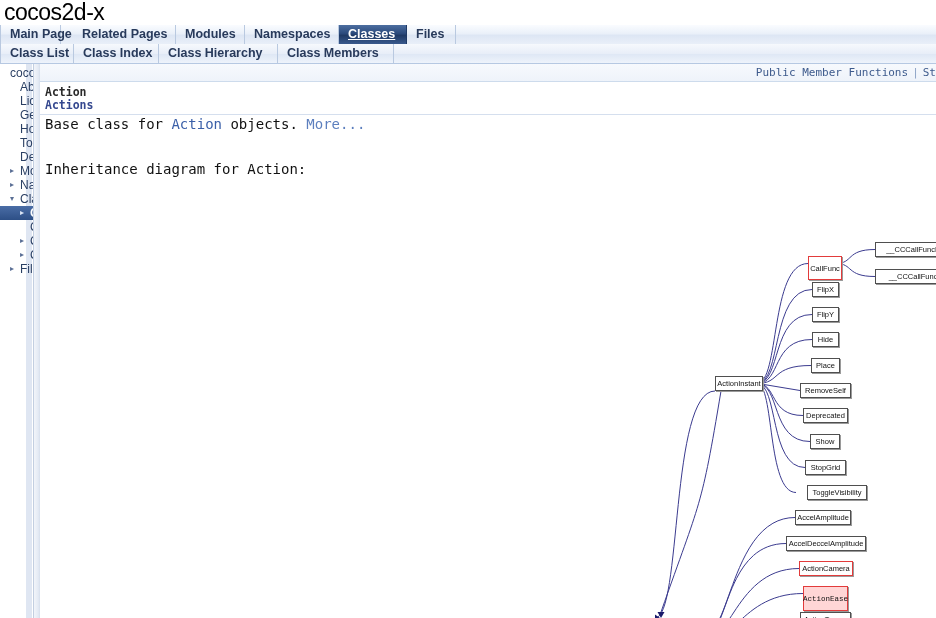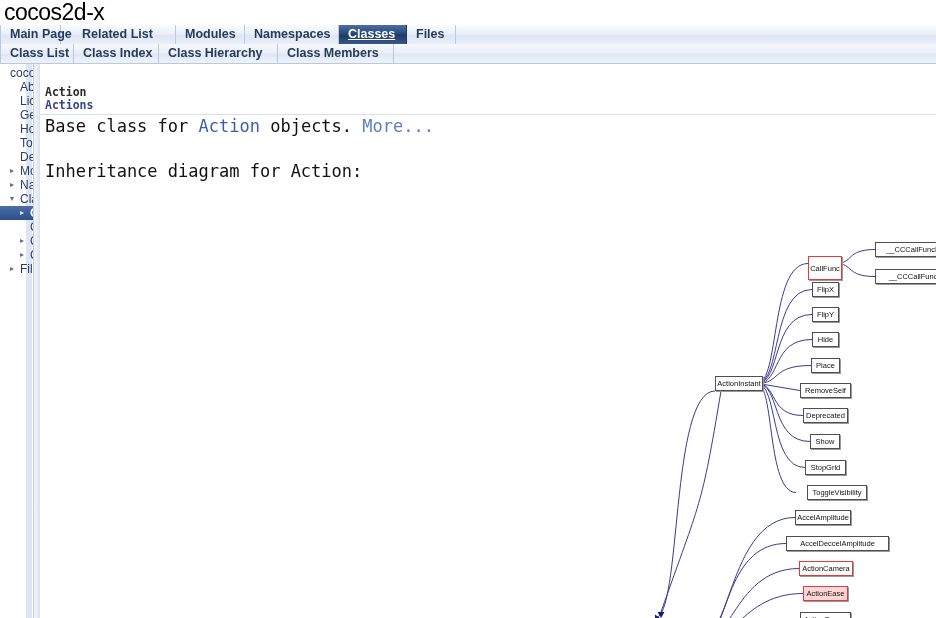--- a/index.html
+++ b/index.html
@@ -61,21 +61,21 @@
     border-bottom:1px solid #d5dfee;}
   .ttl{position:absolute;left:5px;top:4px;
     font-family:"DejaVu Sans Mono","Liberation Mono",monospace;
     font-size:11.5px;font-weight:bold;color:#2b2b2b;}
   .sub{position:absolute;left:5px;top:17px;
     font-family:"DejaVu Sans Mono","Liberation Mono",monospace;
     font-size:11.5px;font-weight:bold;color:#35488f;}
 
   .bodytxt{position:absolute;left:5px;width:860px;
     font-family:"DejaVu Sans Mono","Liberation Mono",monospace;
-    font-size:17px;color:#111;white-space:nowrap;}
+    font-size:14px;color:#111;white-space:nowrap;}
   .l1{top:52px;}
   .l2{top:73px;}
   .l3{top:97px;}
   .lnk{color:#3a5fa8;}
   .more{color:#5c7fbe;}
 
   
   .graph{position:absolute;left:0;top:110px;width:896px;height:444px;}
   .gnode{position:absolute;box-sizing:border-box;
     border:1px solid #4f4f4f;background:#ffffff;
@@ -92,21 +92,21 @@
 
 <div id="app">
 
   <div class="projhead">
     <div class="projname">cocos2d-x</div>
     <div class="projnum">3.3</div>
   </div>
 
   <div class="tabsrow r1" id="tabs1">
       <div class="tab sep-left" style="left: 0px; width: 61px;">Main Page</div>
-      <div class="tab" style="left: 73px; width: 103px;">Related List</div>
+      <div class="tab" style="left: 73px; width: 103px;">Related Pages</div>
       <div class="tab" style="left: 176px; width: 69px;">Modules</div>
       <div class="tab" style="left: 245px; width: 94px;">Namespaces</div>
       <div class="tab active" style="left: 339px; width: 68px;">Classes</div>
       <div class="tab" style="left: 407px; width: 49px;">Files</div>
     </div>
 
   <div class="tabsrow r2" id="tabs2">
       <div class="tab sep-left" style="left: 0px; width: 74px;">Class List</div>
       <div class="tab" style="left: 74px; width: 85px;">Class Index</div>
       <div class="tab" style="left: 159px; width: 119px;">Class Hierarchy</div>
@@ -169,20 +169,25 @@
           <span class="lbl" style="left: 20px;">Files</span>
         </div>
       </div>
 
   </div>
 
   <div class="splitter"></div>
 
   <div class="content">
 
+    <div class="memnav">
+      <div class="items">
+        <span>Public Member Functions</span><span class="pipe">|</span><span>St</span>
+      </div>
+    </div>
 
     <div class="titlearea">
       <div class="ttl">Action</div>
       <div class="sub">Actions</div>
     </div>
 
     <div class="bodytxt l1"><span>Base class for </span><span class="lnk">Action</span><span> objects.</span> <span class="more">More...</span></div>
 
 
     <div class="bodytxt l3">Inheritance diagram for Action:</div>
@@ -240,19 +245,19 @@
         <div class="gnode" style="left: 772px; top: 133px; width: 27px; height: 15px;">FlipY</div>
         <div class="gnode" style="left: 772px; top: 158px; width: 27px; height: 15px;">Hide</div>
         <div class="gnode" style="left: 771px; top: 184px; width: 29px; height: 15px;">Place</div>
         <div class="gnode" style="left: 675px; top: 202px; width: 48px; height: 15px;">ActionInstant</div>
         <div class="gnode" style="left: 760px; top: 209px; width: 51px; height: 15px;">RemoveSelf</div>
         <div class="gnode" style="left: 763px; top: 234px; width: 45px; height: 15px;">Deprecated</div>
         <div class="gnode" style="left: 770px; top: 260px; width: 30px; height: 15px;">Show</div>
         <div class="gnode" style="left: 765px; top: 286px; width: 41px; height: 15px;">StopGrid</div>
         <div class="gnode" style="left: 756px; top: 311px; width: 60px; height: 15px; margin-left: 11px;">ToggleVisibility</div>
         <div class="gnode" style="left: 755px; top: 336px; width: 56px; height: 15px;">AccelAmplitude</div>
-        <div class="gnode" style="left: 746px; top: 362px; width: 103px; height: 15px;">AccelDeccelAmplitude</div>
+        <div class="gnode" style="left: 746px; top: 362px; width: 80px; height: 15px;">AccelDeccelAmplitude</div>
         <div class="gnode red" style="left: 759px; top: 387px; width: 54px; height: 15px;">ActionCamera</div>
-        <div class="gnode redfill" style="left: 763px; top: 412px; width: 45px; height: 15px;">ActionEase</div>
+        <div class="gnode redfill" style="left: 763px; top: 412px; width: 45px; height: 25px; font-family: Liberation Mono, monospace;">ActionEase</div>
         <div class="gnode" style="left: 760px; top: 438px; width: 51px; height: 15px;">ActionTween</div>
       </div>
   </div>
 </div>
 
 </body></html>

